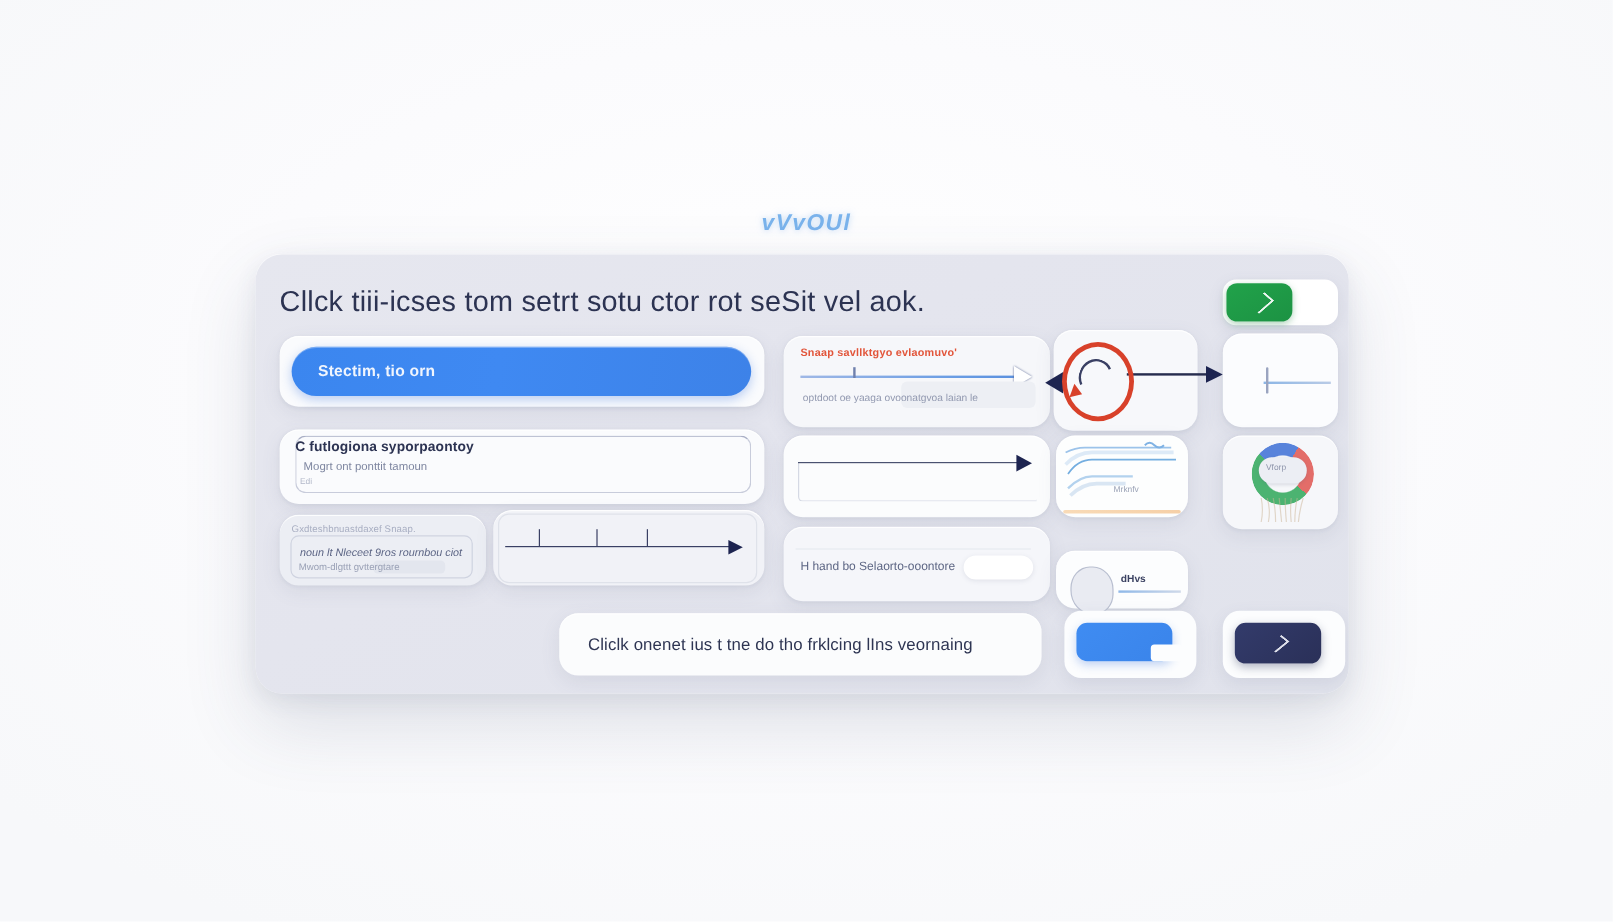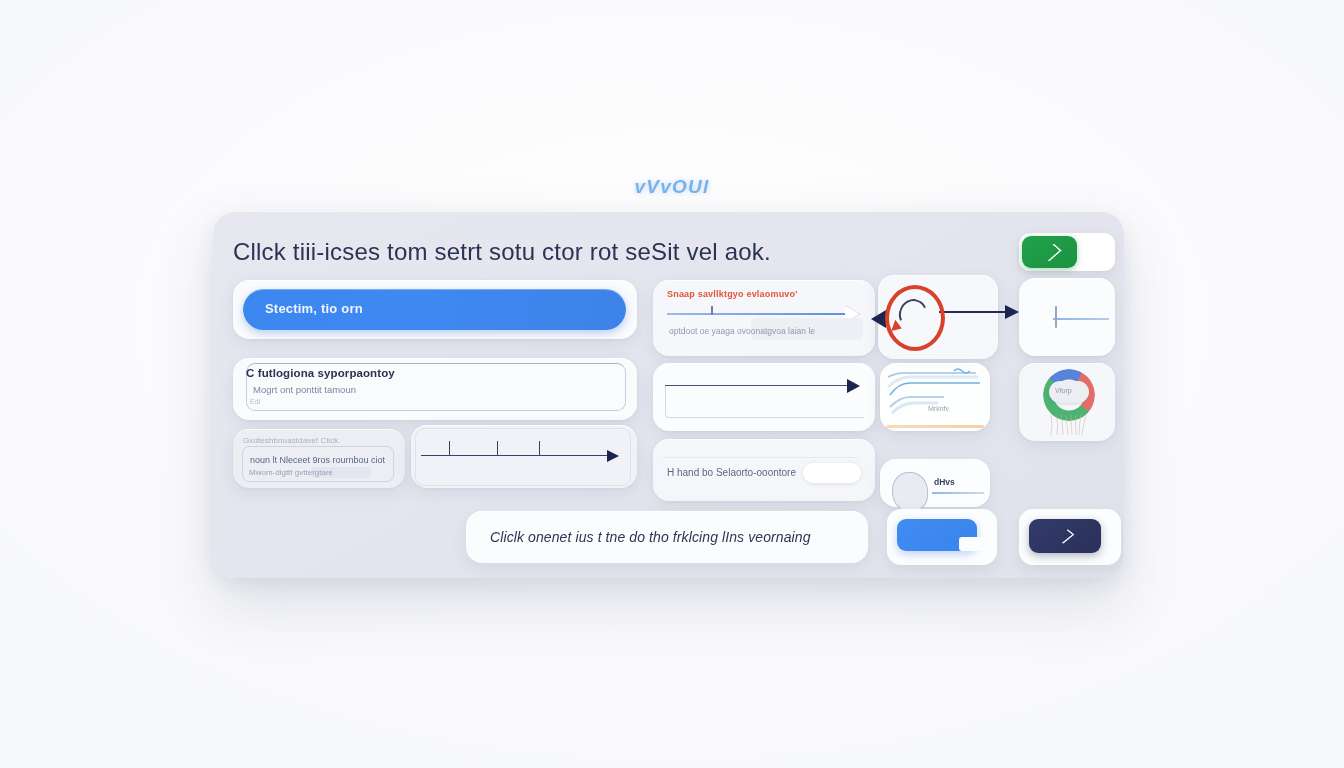--- a/index.html
+++ b/index.html
@@ -106,20 +106,21 @@
     position:absolute;left:10px;top:7px;font-size:8px;color:#a8aec2;
     filter:blur(.6px);letter-spacing:.1px;
   }
   .ll-inset{
     position:absolute;left:9px;top:17px;width:150px;height:34px;
     border:1px solid #cfd3e0;border-radius:7px;
   }
   .ll-line1{
     position:absolute;left:17px;top:26px;font-size:9px;color:#5b6484;
     filter:blur(.55px);
+    font-style:italic;
   }
   .ll-line2{
     position:absolute;left:16px;top:39px;font-size:8px;color:#9aa1b6;
     filter:blur(.6px);
   }
   .ll-chip{
     position:absolute;left:78px;top:38px;width:60px;height:11px;border-radius:4px;
     background:#e3e6ee;
   }
 
@@ -318,21 +319,20 @@
     border-right:2.4px solid #ffffff;border-top:2.4px solid #ffffff;
     transform:rotate(45deg) skew(-4deg,-4deg);
     border-radius:1px;opacity:.92;
   }
 
   
   .footer-bar{
     position:absolute;left:253px;top:300px;width:402px;height:52px;
     background:#fbfcfd;border-radius:16px;
     box-shadow:0 5px 16px rgba(90,100,130,.11),inset 0 1px 0 rgba(255,255,255,.9);
-    font-style:italic;
   }
   .footer-text{
     position:absolute;left:24px;top:18px;font-size:14px;color:#2e3553;
     letter-spacing:.1px;filter:blur(.45px);white-space:nowrap;
   }
 
   
   .btn-card-blue{
     position:absolute;left:674px;top:298px;width:110px;height:56px;
     background:#fcfdfe;border-radius:14px;
@@ -397,21 +397,21 @@
     </div>
 
     <div class="card card-form">
       <div class="form-inset"></div>
       <div class="form-title">C futlogiona syporpaontoy</div>
       <div class="form-sub">Mogrt ont ponttit tamoun</div>
       <div class="form-micro">Edi</div>
     </div>
 
     <div class="card card-ll">
-      <div class="ll-faint">Gxdteshbnuastdaxef Cllck.</div>
+      <div class="ll-faint">Gxdteshbnuastdaxef Snaap.</div>
       <div class="ll-inset"></div>
       <div class="ll-chip"></div>
       <div class="ll-line1">noun lt Nleceet 9ros rournbou ciot</div>
       <div class="ll-line2">Mwom-dlgttt gvttergtare</div>
     </div>
 
     <div class="card card-lr">
       <div class="lr-ghost"></div>
       <div class="arrow-row">
         <div class="arrow-line"></div>

